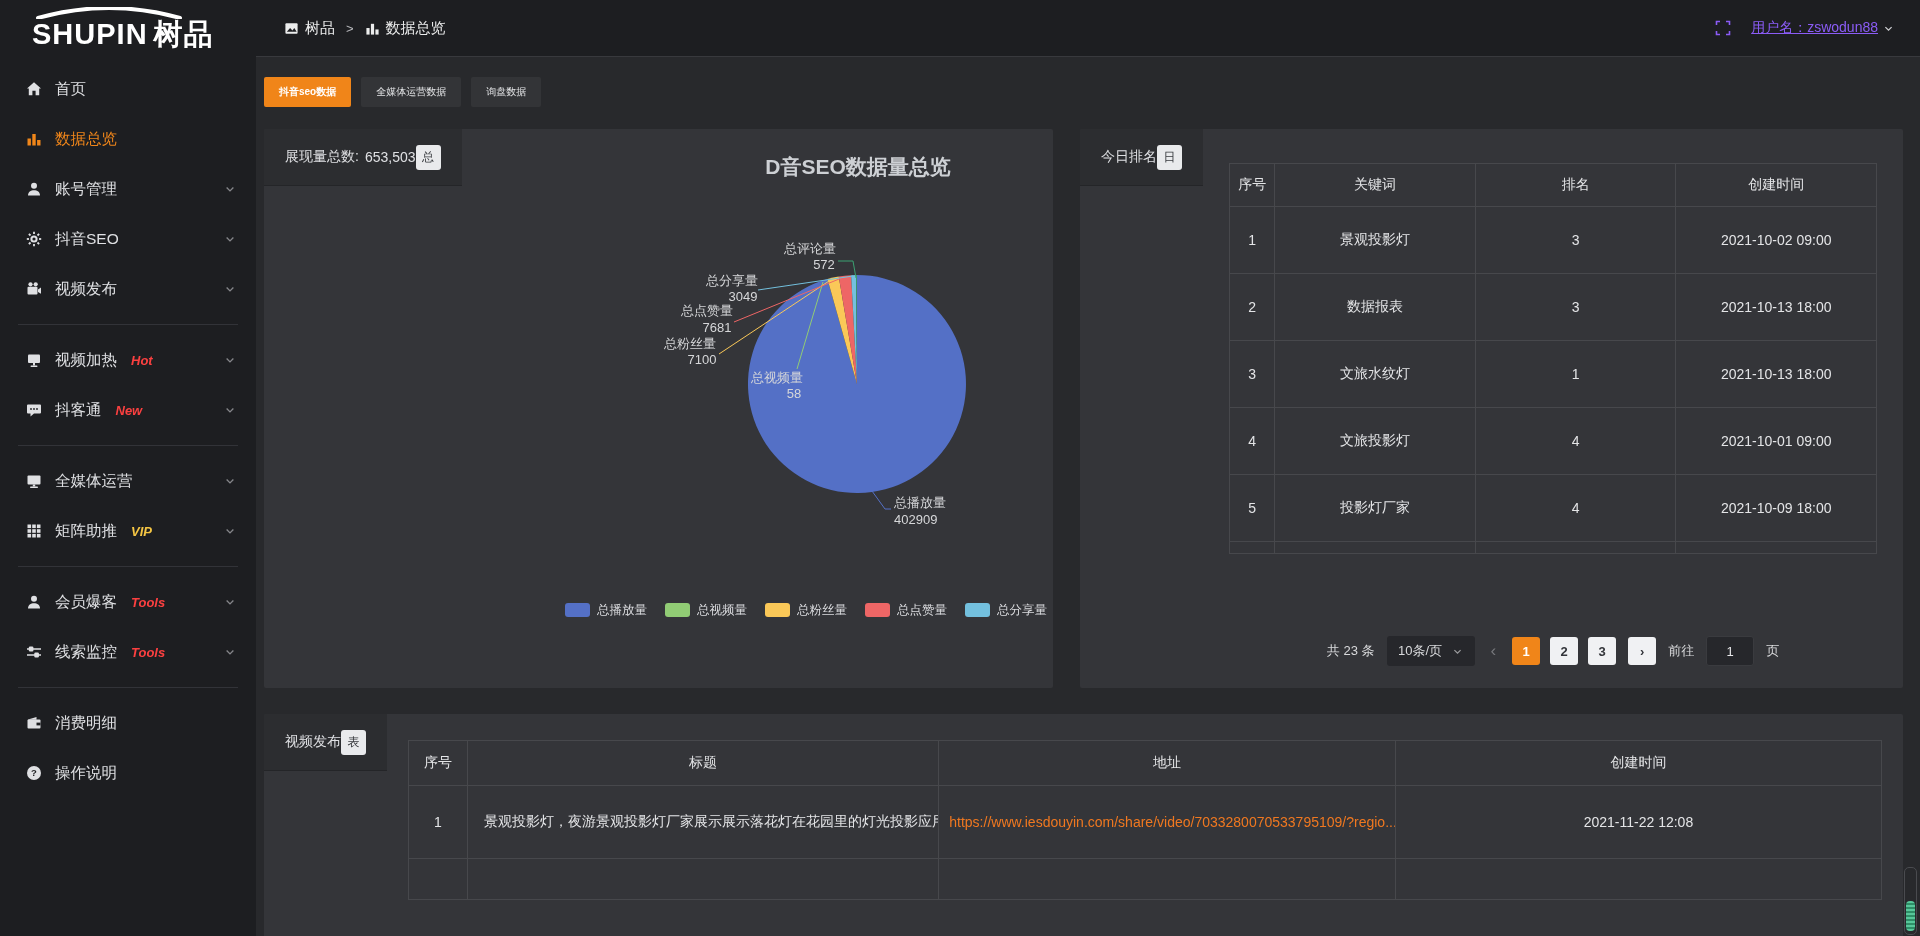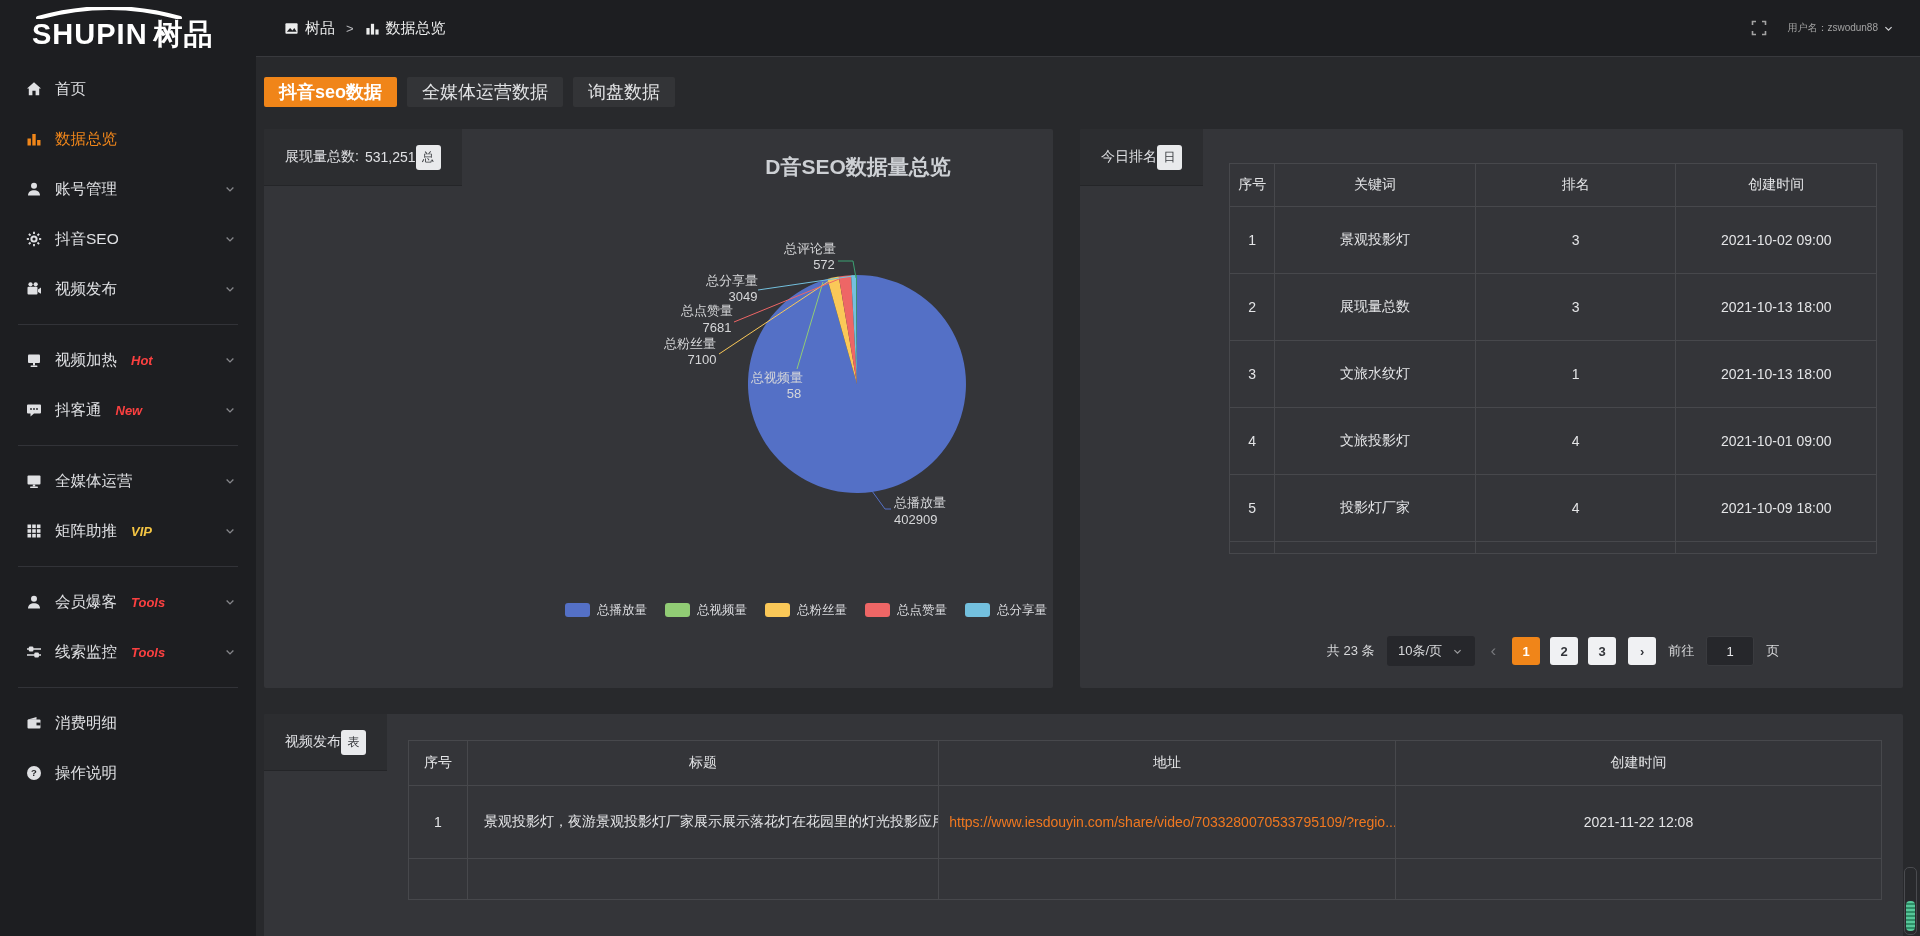--- a/index.html
+++ b/index.html
@@ -10,40 +10,40 @@
   .logo{width:256px;padding-left:24px;box-sizing:border-box;display:flex;align-items:flex-end;color:#fff;}
   .logo-stack{display:flex;flex-direction:column;align-items:flex-start;line-height:1;margin-left:8px;}
   .logo-arc{margin-left:2px;margin-bottom:1px;}
   .logo-text{font-size:29px;font-weight:800;letter-spacing:1px;color:#fff;white-space:nowrap;}
   .logo-cn{font-weight:700;margin-left:6px;}
   .crumb{display:flex;align-items:center;color:#eceded;font-size:15px;gap:9px;margin-left:28px;}
   .crumb-item{display:flex;align-items:center;gap:6px;}
   .crumb-sep{color:#b9babd;font-size:13px;margin:0 2px;}
   .ic{display:inline-flex;align-items:center;justify-content:center;}
   .ic svg{width:15px;height:15px;}
-  .hdr-right{margin-left:auto;display:flex;align-items:center;gap:20px;padding-right:26px;color:#a3a3a3;font-size:10px;}
+  .hdr-right{margin-left:auto;display:flex;align-items:center;gap:20px;padding-right:26px;color:#8b5cf6;font-size:14px;text-decoration:underline;}
   .fs-icon svg{width:16px;height:16px;}
   .user{display:flex;align-items:center;gap:5px;cursor:pointer;}
   .user .chev svg{width:11px;height:11px;stroke:#cfd0d3;}
 
   
   .sidebar{position:absolute;top:56px;left:0;bottom:0;width:256px;background:#1d1e21;box-sizing:border-box;padding-top:8px;}
   .side-item{height:50px;display:flex;align-items:center;padding:0 20px 0 26px;color:#dfe0e3;font-size:15.5px;cursor:pointer;}
   .side-item .ic{margin-right:13px;}
   .side-item .ic svg{width:16px;height:16px;}
   .side-item.active{color:#f0861a;}
   .side-badge{font-style:italic;font-weight:700;font-size:13px;margin-left:14px;}
   .side-chev{margin-left:auto;display:inline-flex;}
   .side-chev svg{width:12px;height:12px;stroke:#85868a;}
   .side-divider{height:1px;background:#323338;margin:10px 18px;}
 
   
   .main{position:absolute;top:56px;left:256px;right:0;bottom:0;background:#28292c;border-top:1px solid #38393d;box-sizing:border-box;padding:20px 17px 0 8px;overflow:hidden;}
   .tabbar{display:flex;gap:10px;height:30px;}
-  .tab{display:flex;align-items:center;padding:0 15px;font-size:18px;color:#e3e4e6;background:#333437;border-radius:2px;cursor:pointer;}
+  .tab{display:flex;align-items:center;padding:0 15px;font-size:10px;color:#e3e4e6;background:#333437;border-radius:2px;cursor:pointer;}
   .tab.active{background:#f08519;color:#fff;font-weight:700;}
 
   .row{display:flex;gap:27px;margin-top:22px;}
   .panel{background:#343539;border-radius:2px;display:flex;flex-direction:row;overflow:hidden;}
   .panel-hd{height:56px;flex:none;display:flex;align-items:center;background:#2c2d30;border-bottom:1px solid #242528;padding:0 21px;color:#dfe0e3;font-size:14px;font-weight:500;}
   .corner-btn{margin-left:auto;width:25px;height:25px;border:none;border-radius:3px;background:#e9eaec;color:#36383c;font-size:12px;line-height:25px;text-align:center;padding:0;cursor:pointer;font-family:inherit;}
   .panel-bd{flex:1;display:flex;flex-direction:column;min-height:0;}
 
   .pie-panel{width:789px;flex:none;height:559px;}
   .rank-panel{flex:1;height:559px;}
@@ -350,21 +350,21 @@
         <div class="tab active">抖音seo数据</div>
         <div class="tab">全媒体运营数据</div>
         <div class="tab">询盘数据</div>
       </div>
 
     <div class="row">
 
       <section class="panel pie-panel">
         <div class="panel-hd">
           <span>展现量总数:</span>
-          <span style="margin-left:6px">531,251</span>
+          <span style="margin-left:6px">653,503</span>
           <button class="corner-btn">总</button>
         </div>
         <div class="panel-bd">
           <svg id="pie-svg" class="pie-svg" viewBox="0 0 789 460">
               <path d="M395,255 L395.00,146.00 A109,109 0 1 1 365.37,150.10 Z" fill="#5470c6"></path>
               <path d="M395,255 L365.37,150.10 A109,109 0 0 1 365.46,150.08 Z" fill="#91cc75"></path>
               <path d="M395,255 L365.46,150.08 A109,109 0 0 1 376.72,147.54 Z" fill="#fac858"></path>
               <path d="M395,255 L376.72,147.54 A109,109 0 0 1 389.12,146.16 Z" fill="#ee6666"></path>
               <path d="M395,255 L389.12,146.16 A109,109 0 0 1 394.07,146.00 Z" fill="#73c0de"></path>
               <path d="M395,255 L394.07,146.00 A109,109 0 0 1 395.00,146.00 Z" fill="#3ba272"></path>
@@ -440,21 +440,21 @@
               </thead>
             <tbody id="rank-body">
                 <tr>
                   <td>1</td>
                   <td>景观投影灯</td>
                   <td>3</td>
                   <td>2021-10-02 09:00</td>
                 </tr>
                 <tr>
                   <td>2</td>
-                  <td>展现量总数</td>
+                  <td>数据报表</td>
                   <td>3</td>
                   <td>2021-10-13 18:00</td>
                 </tr>
                 <tr>
                   <td>3</td>
                   <td>文旅水纹灯</td>
                   <td>1</td>
                   <td>2021-10-13 18:00</td>
                 </tr>
                 <tr>

